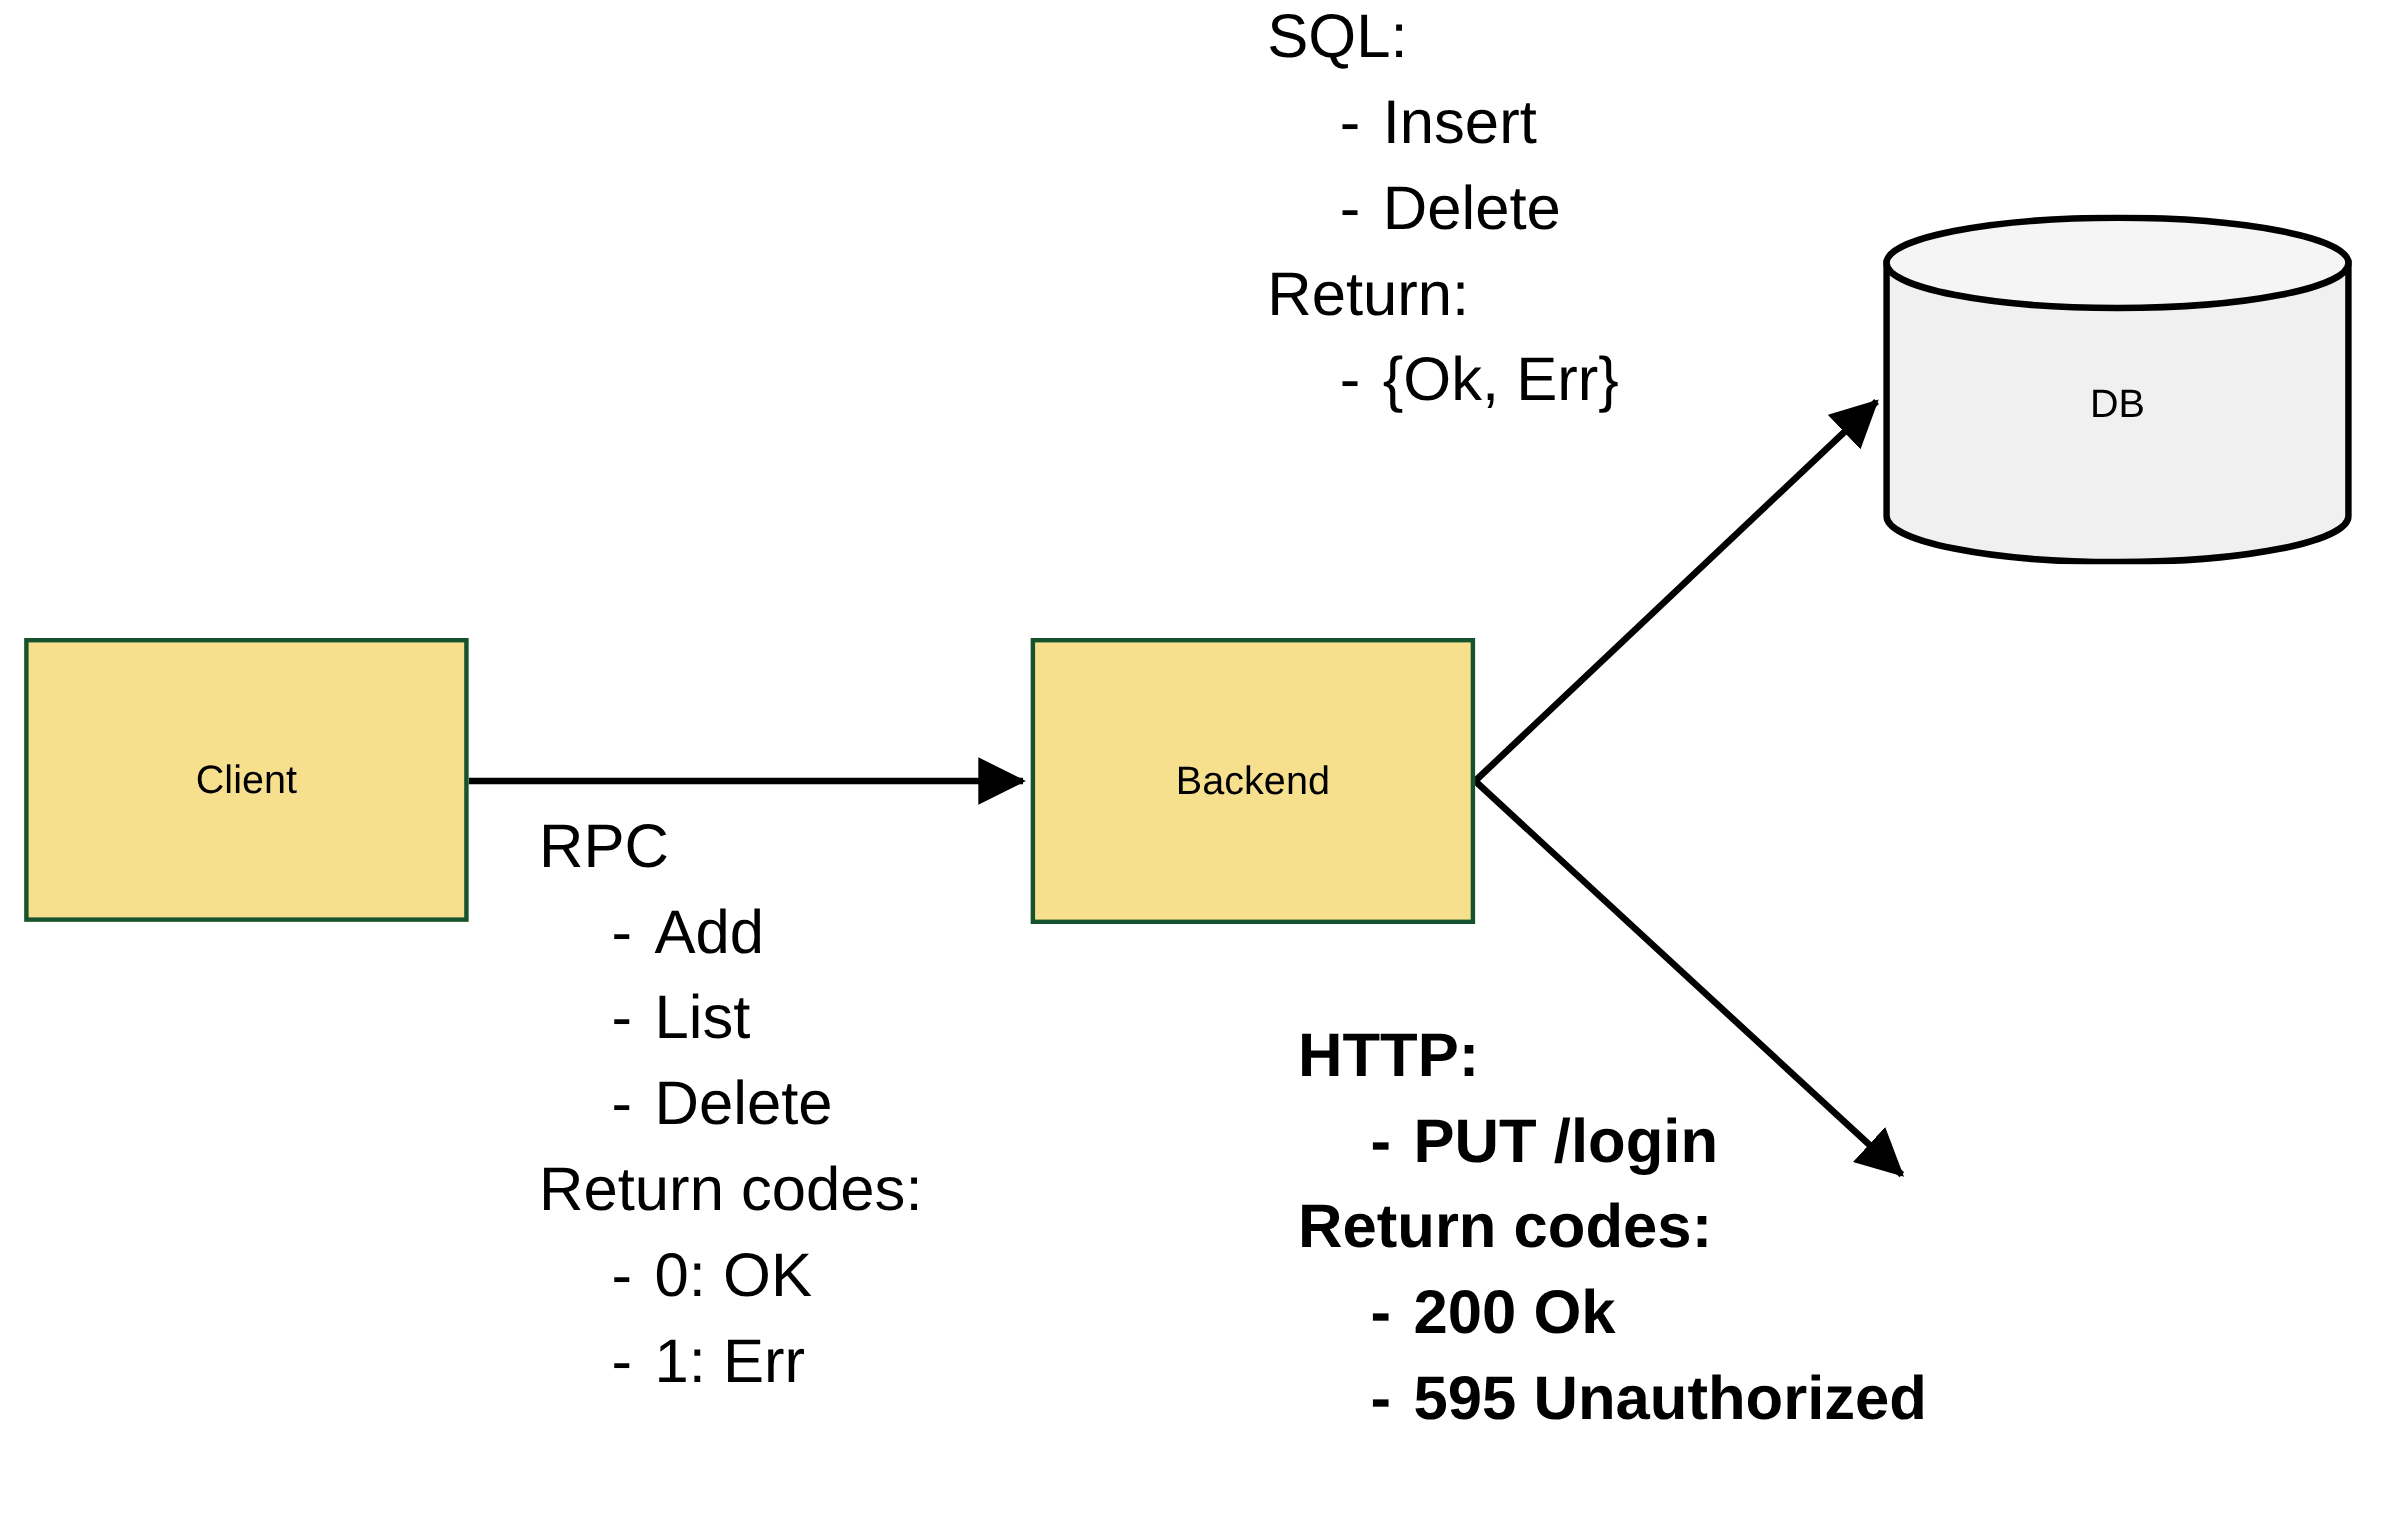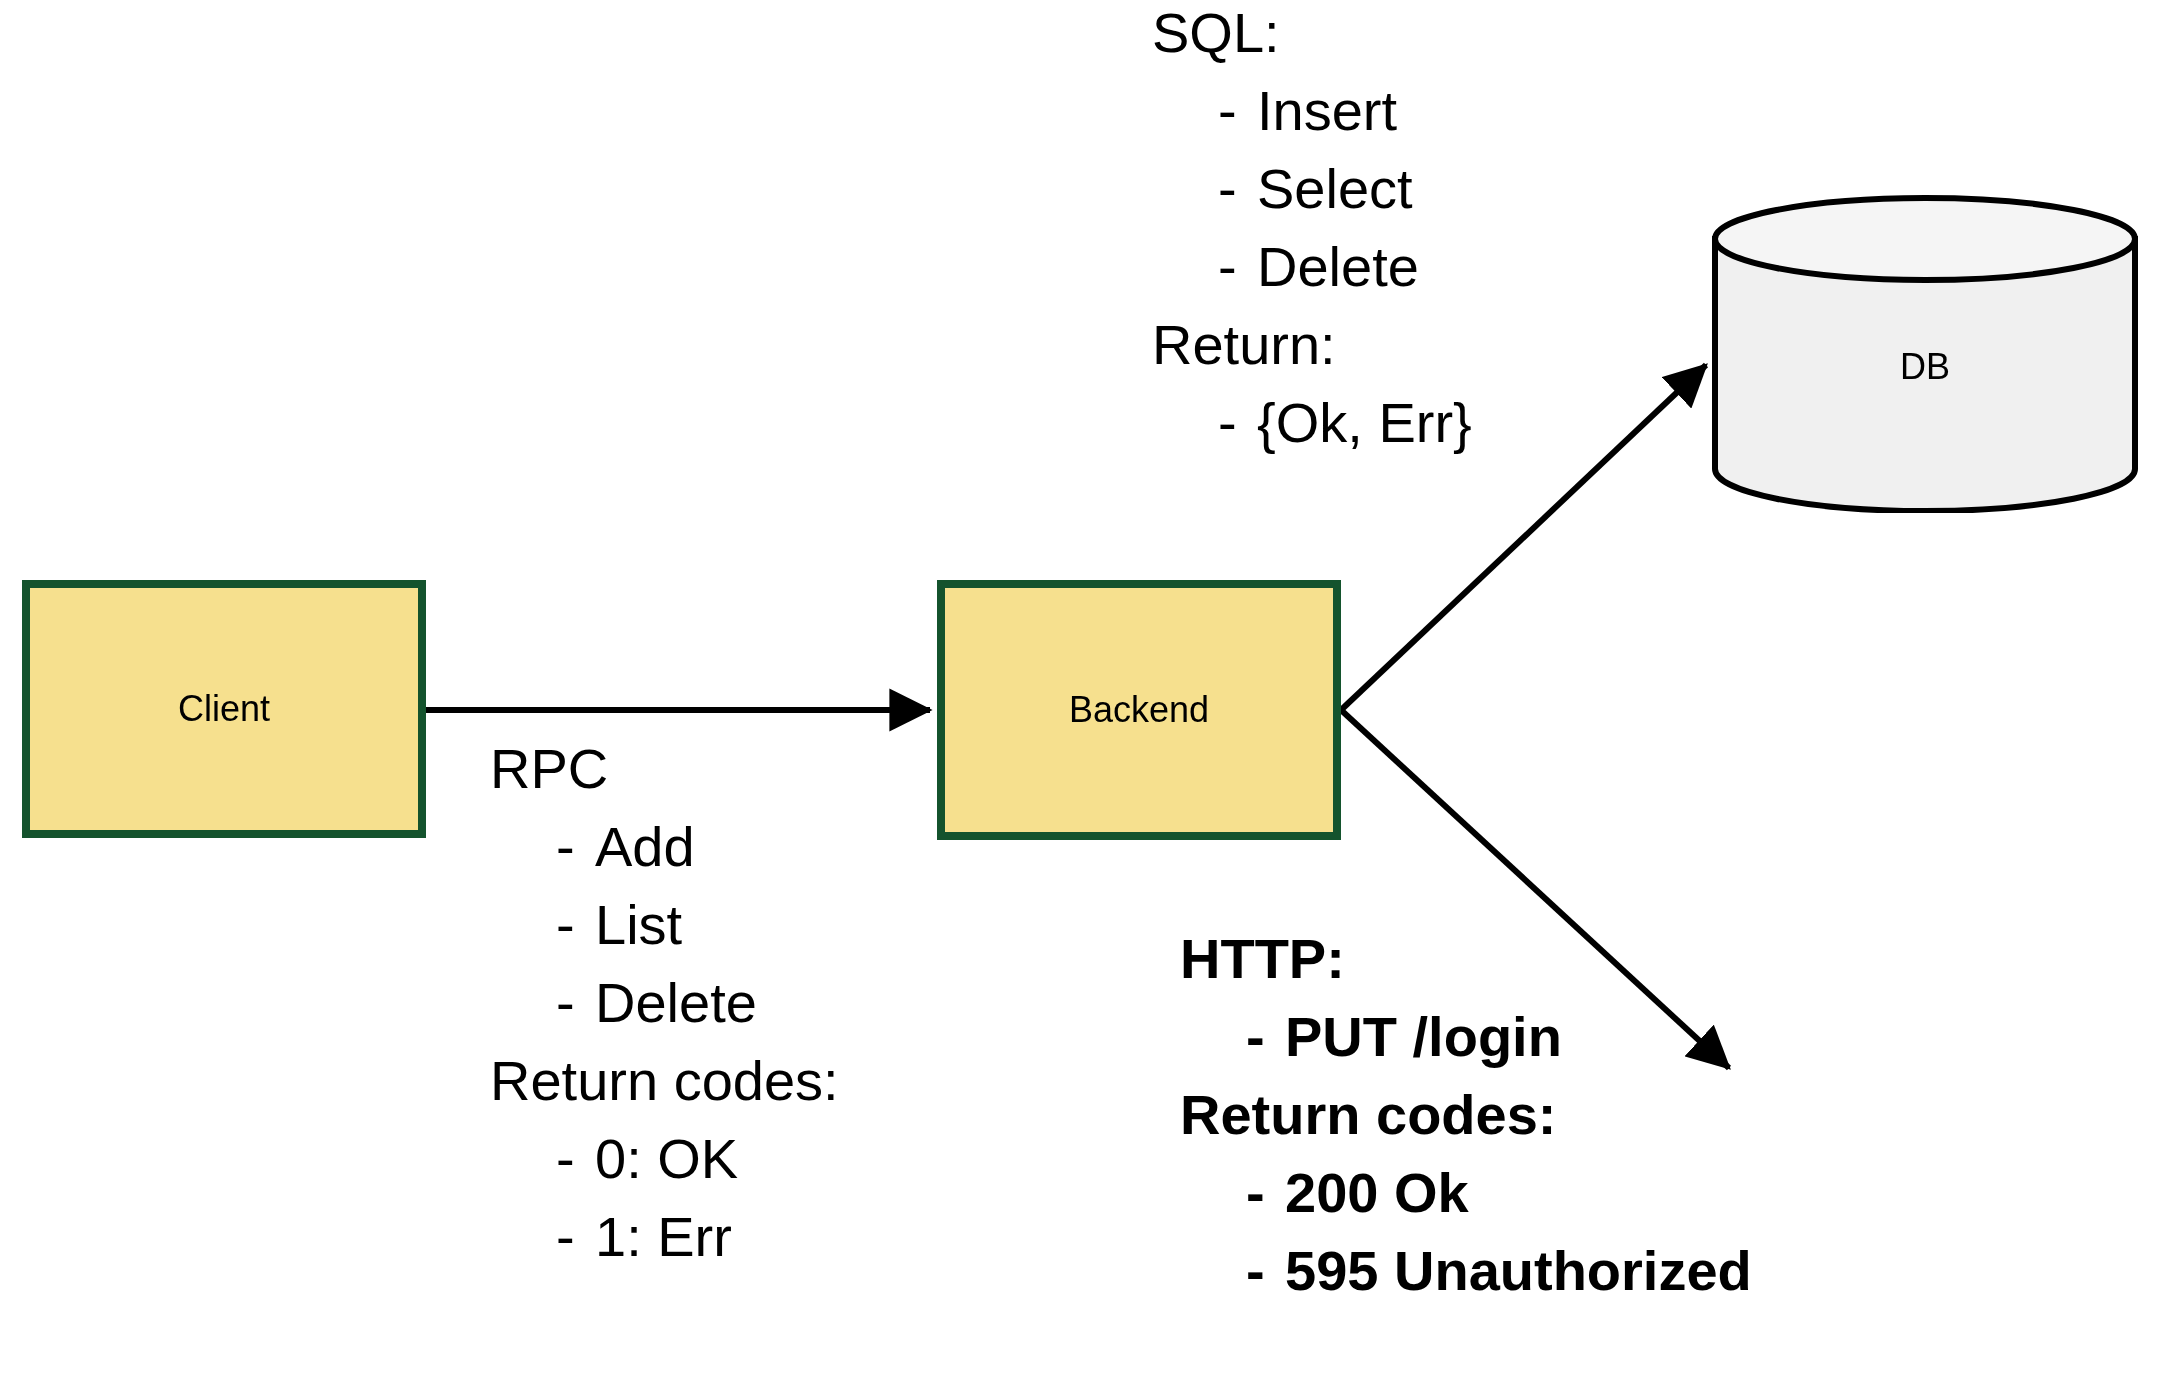--- a/index.html
+++ b/index.html
@@ -25,21 +25,21 @@
     top: 0;
     width: 2178px;
     height: 1398px;
     pointer-events: none;
   }
 
   
   .node-box {
     position: absolute;
     box-sizing: border-box;
-    border: 8px solid #14532d;
+    border: 4px solid #14532d;
     display: flex;
     align-items: center;
     justify-content: center;
     text-align: center;
   }
   .node-label {
     font-size: 36px;
     line-height: 1.18;
     color: #000000;
     white-space: pre-line;
@@ -156,23 +156,20 @@
     <span class="node-label">DB</span>
   </div>
 
 
   <div class="annot" id="annot-sql">
     <span class="annot-title">SQL:</span>
     <span class="annot-item">
       <span class="dash">-</span><span>Insert</span>
     </span>
     <span class="annot-item">
-      <span class="dash">-</span><span>Select</span>
-    </span>
-    <span class="annot-item">
       <span class="dash">-</span><span>Delete</span>
     </span>
     <span class="annot-title">Return:</span>
     <span class="annot-item">
       <span class="dash">-</span><span>{Ok, Err}</span>
     </span>
   </div>
 
   <div class="annot" id="annot-rpc">
     <span class="annot-title">RPC</span>

